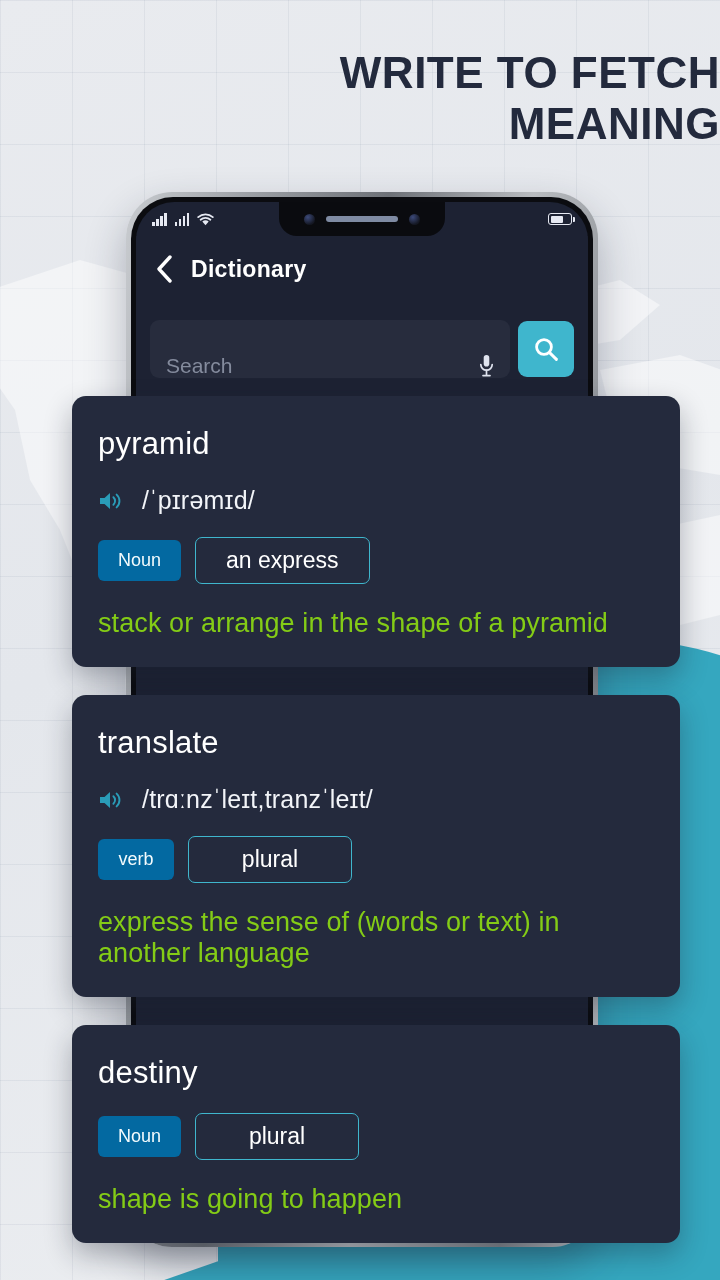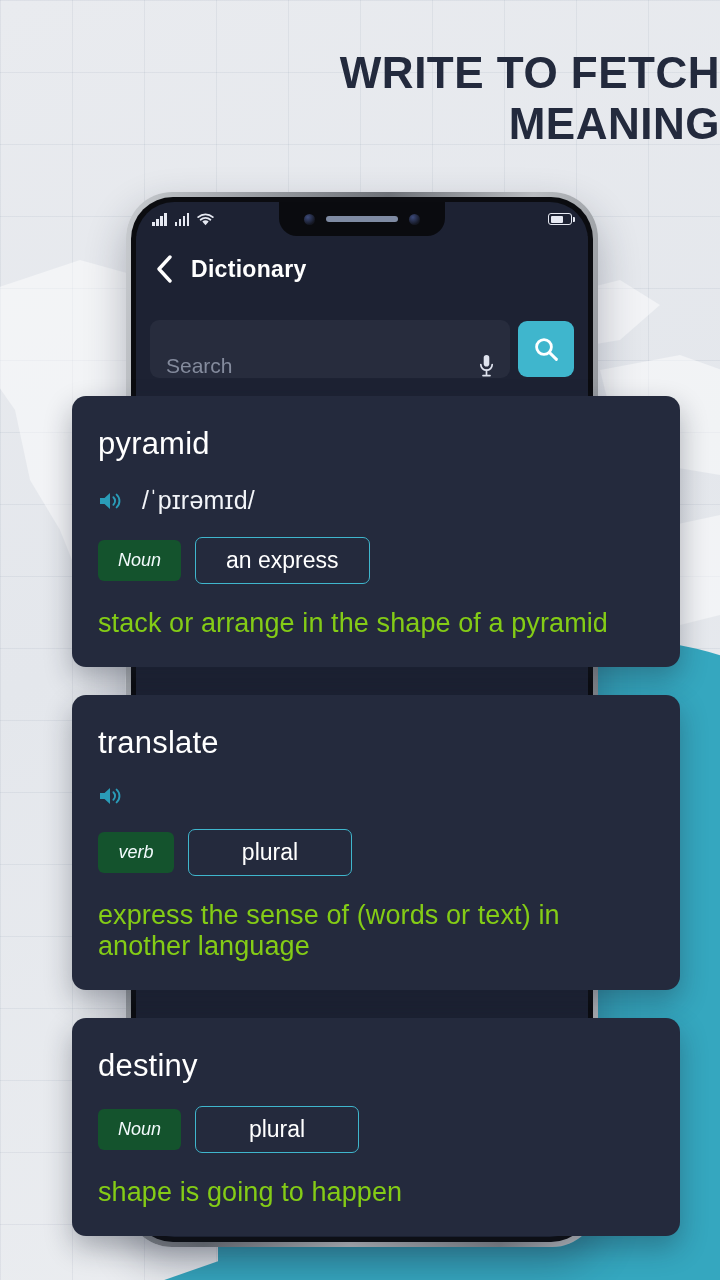--- a/index.html
+++ b/index.html
@@ -269,28 +269,27 @@
     font-size: 25px;
     letter-spacing: 0.2px;
   }
   .tag-row {
     margin-top: 22px;
     display: flex;
     align-items: center;
     gap: 14px;
   }
   .pos-badge {
-    background: #14532d;
+    background: #0369a1;
     color: #f3fbfd;
     font-size: 18px;
     padding: 10px 20px;
     border-radius: 6px;
     min-width: 76px;
     text-align: center;
-    font-style: italic;
   }
   .form-pill {
     border: 1.6px solid #3fb6cd;
     border-radius: 7px;
     color: #ffffff;
     font-size: 23px;
     padding: 9px 30px;
     min-width: 164px;
     text-align: center;
     background: transparent;
@@ -414,20 +413,21 @@
   </div>
 
   <div class="card">
     <div class="card-word">translate</div>
     <div class="phon-row">
       <svg width="26" height="22" viewBox="0 0 26 22">
         <path d="M2 8 H6.5 L12 3 V19 L6.5 14 H2 Z" fill="#2a9cb8"></path>
         <path d="M15.4 7.2 A5.2 5.2 0 0 1 15.4 14.8" stroke="#2a9cb8" stroke-width="1.9" fill="none" stroke-linecap="round"></path>
         <path d="M18.6 4.6 A8.6 8.6 0 0 1 18.6 17.4" stroke="#2a9cb8" stroke-width="1.9" fill="none" stroke-linecap="round"></path>
       </svg>
+      <span class="phon-text">/trɑːnzˈleɪt,tranzˈleɪt/</span>
     </div>
     <div class="tag-row">
       <span class="pos-badge">verb</span>
       <span class="form-pill">plural</span>
     </div>
     <div class="card-def">express the sense of (words or text) in another language</div>
   </div>
 
   <div class="card">
     <div class="card-word">destiny</div>

